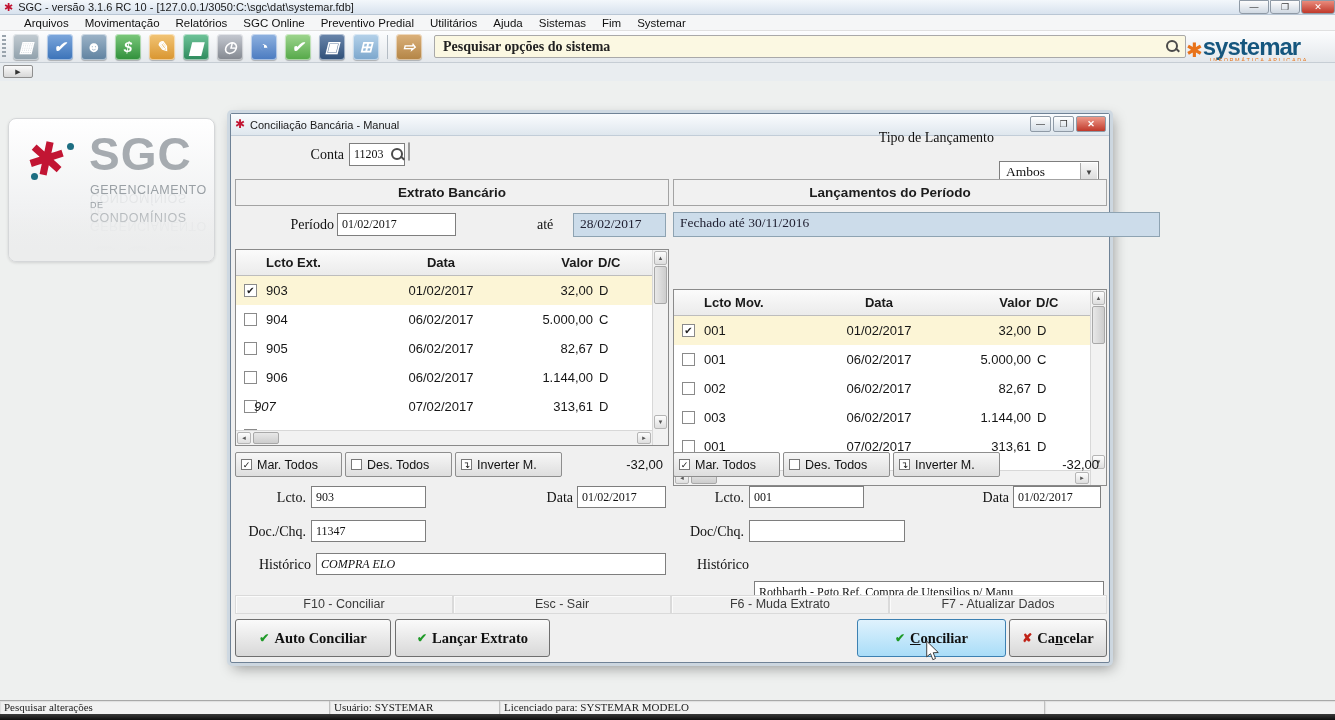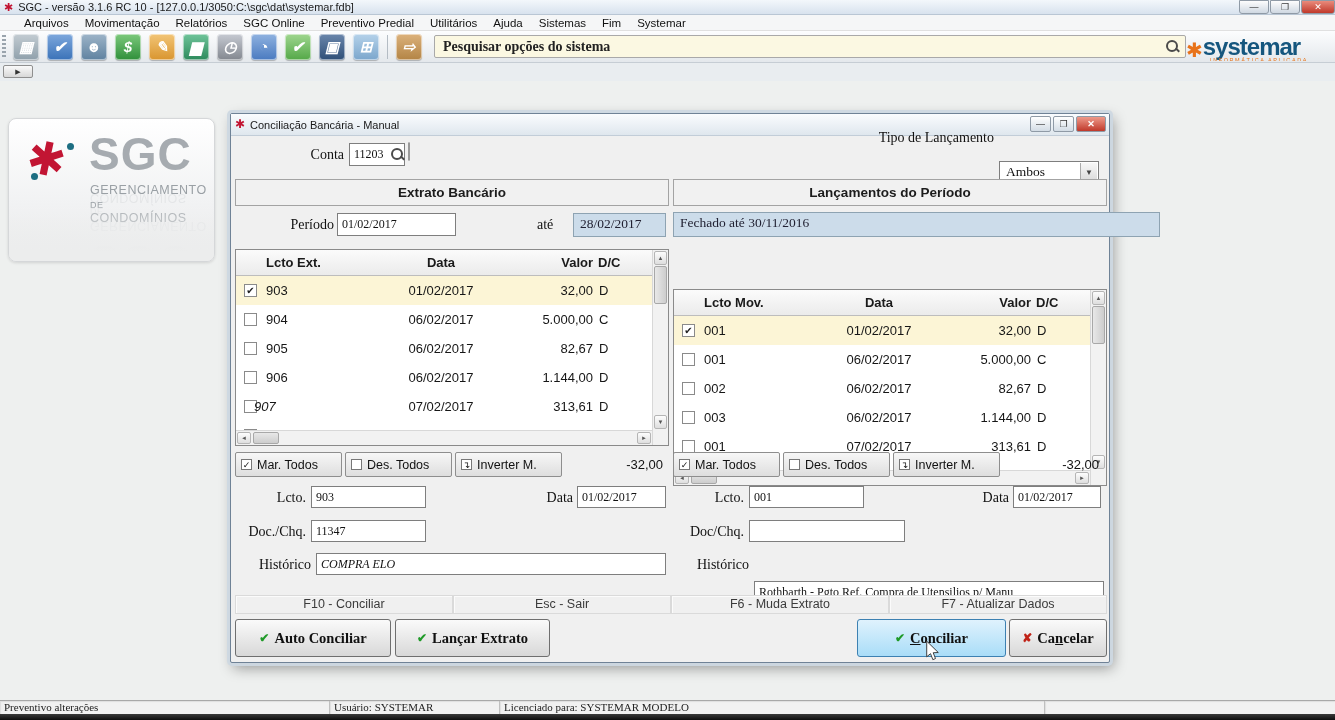--- a/index.html
+++ b/index.html
@@ -490,20 +490,20 @@
         <u>n</u>
         <span>celar</span>
     </div>
   </div>
 
   <svg class="abs cursor" viewBox="0 0 12 19">
     <path d="M1 1 L1 14.5 L4.3 11.8 L6.3 17 L8.6 16 L6.6 11 L11 10.8 Z" fill="#fff" stroke="#333" stroke-width="0.8"></path>
   </svg>
 
   <div class="abs statusbar">
-    <span class="scell" style="width:330px;">Preventivo alterações</span>
+    <span class="scell" style="width:330px;">Pesquisar alterações</span>
     <span class="scell" style="width:170px;">Usuário: SYSTEMAR</span>
     <span class="scell" style="width:545px;">Licenciado para: SYSTEMAR MODELO</span>
     <span class="scell" style="flex:1;border-right:0;"></span>
   </div>
   <div class="abs bottomstrip"></div>
 
 </div>
 
 </body></html>

